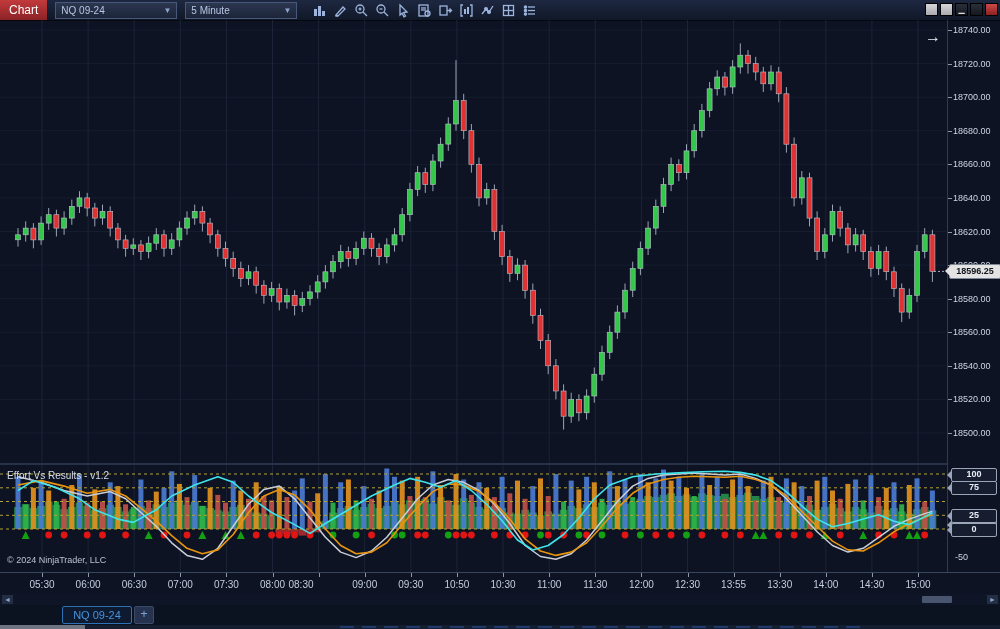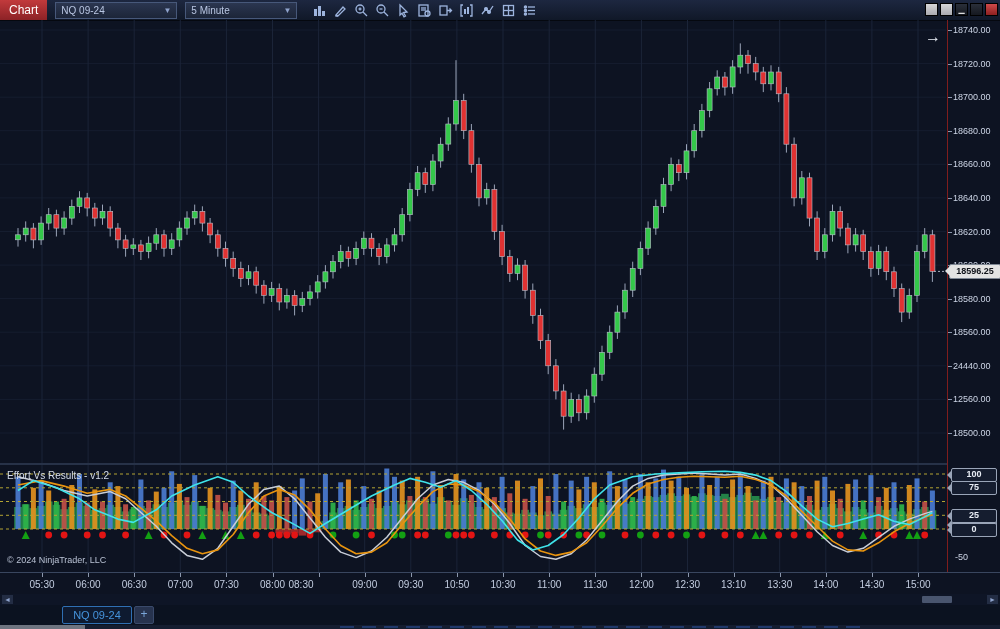--- a/index.html
+++ b/index.html
@@ -787,23 +787,23 @@
           <div class="ptick" style="top:172.9px">18640.00</div>
           <div class="ptickmark" style="top:211.5px"></div>
           <div class="ptick" style="top:206.5px">18620.00</div>
           <div class="ptickmark" style="top:245.1px"></div>
           <div class="ptick" style="top:240.1px">18600.00</div>
           <div class="ptickmark" style="top:278.6px"></div>
           <div class="ptick" style="top:273.6px">18580.00</div>
           <div class="ptickmark" style="top:312.2px"></div>
           <div class="ptick" style="top:307.2px">18560.00</div>
           <div class="ptickmark" style="top:345.8px"></div>
-          <div class="ptick" style="top:340.8px">24440.00</div>
+          <div class="ptick" style="top:340.8px">18540.00</div>
           <div class="ptickmark" style="top:379.4px"></div>
-          <div class="ptick" style="top:374.4px">12560.00</div>
+          <div class="ptick" style="top:374.4px">18520.00</div>
           <div class="ptickmark" style="top:413.0px"></div>
           <div class="ptick" style="top:408.0px">18500.00</div>
         </div>
       <div id="last-price-badge" style="top: 244.4px;">18596.25</div>
       <div id="ind-badges">
           <div class="ind-badge" style="top:447.5px">100</div>
           <div class="ind-badge" style="top:461.3px">75</div>
           <div class="ind-badge" style="top:498px">50</div>
           <div class="ind-badge" style="top:488.8px">25</div>
           <div class="ind-badge" style="top:502.5px">0</div>
@@ -838,21 +838,21 @@
         <div class="ttick" style="left:503.0px">10:30</div>
         <div class="ttickmark" style="left:549.2px"></div>
         <div class="ttick" style="left:549.2px">11:00</div>
         <div class="ttickmark" style="left:595.3px"></div>
         <div class="ttick" style="left:595.3px">11:30</div>
         <div class="ttickmark" style="left:641.4px"></div>
         <div class="ttick" style="left:641.4px">12:00</div>
         <div class="ttickmark" style="left:687.5px"></div>
         <div class="ttick" style="left:687.5px">12:30</div>
         <div class="ttickmark" style="left:733.6px"></div>
-        <div class="ttick" style="left:733.6px">13:10</div>
+        <div class="ttick" style="left:733.6px">13:55</div>
         <div class="ttickmark" style="left:779.7px"></div>
         <div class="ttick" style="left:779.7px">13:30</div>
         <div class="ttickmark" style="left:825.8px"></div>
         <div class="ttick" style="left:825.8px">14:00</div>
         <div class="ttickmark" style="left:871.9px"></div>
         <div class="ttick" style="left:871.9px">14:30</div>
         <div class="ttickmark" style="left:918.0px"></div>
         <div class="ttick" style="left:918.0px">15:00</div>
       </div>
     </div>

